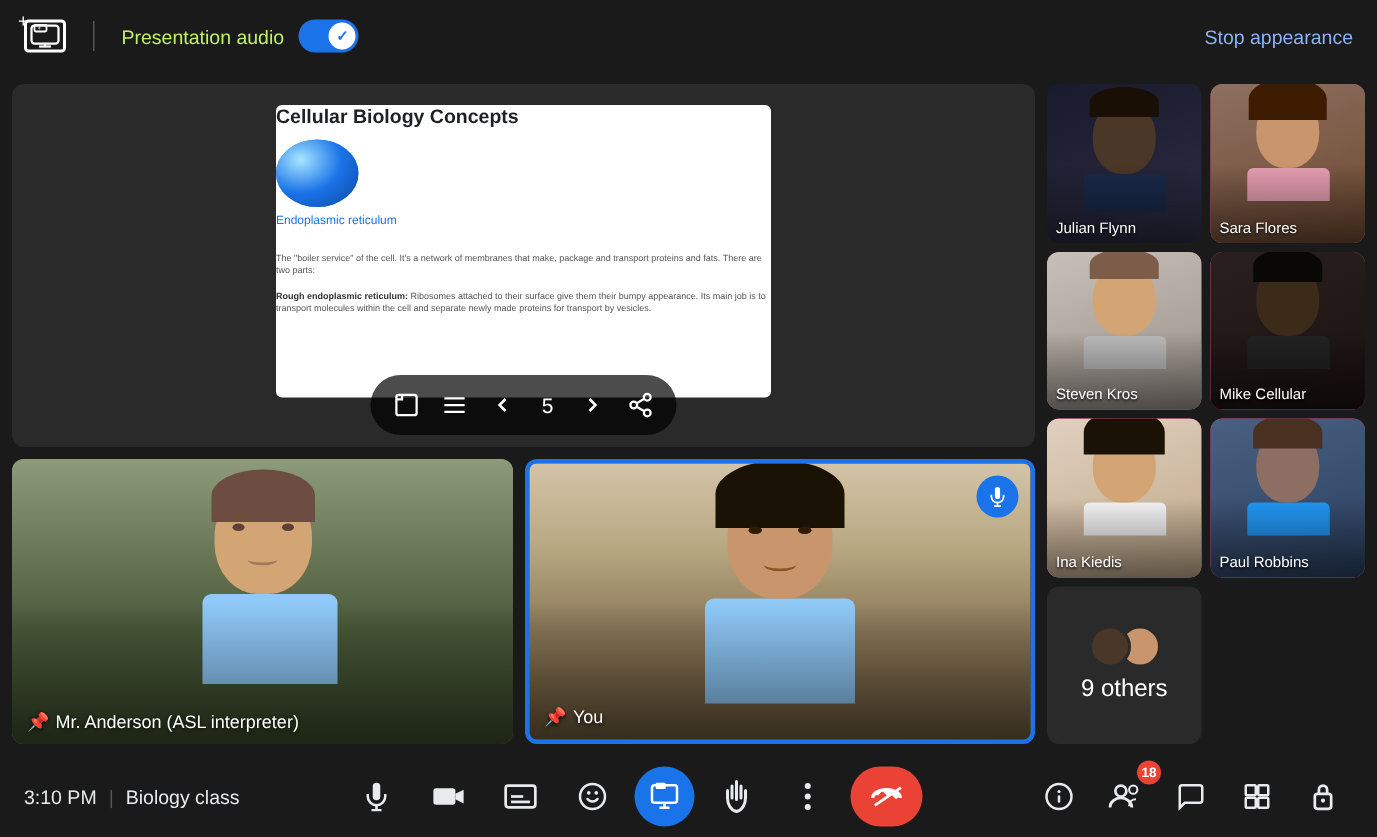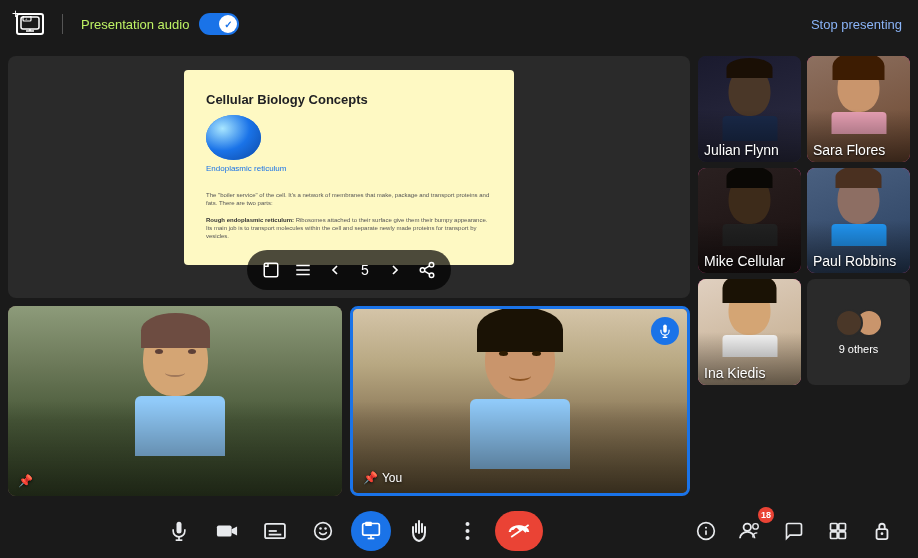--- a/index.html
+++ b/index.html
@@ -120,23 +120,23 @@
       border-radius: 8px;
       overflow: hidden;
       position: relative;
       display: flex;
       align-items: center;
       justify-content: center;
     }
     .slide-content {
       width: 330px;
       height: 195px;
-      background: #fef9c3;
+      background: #ffffff;
       border-radius: 4px;
-      padding: 22px;
+      padding: 0;
       position: relative;
       margin-bottom: 20px;
     }
     .slide-title {
       font-size: 13px;
       font-weight: 600;
       color: #202124;
       margin-bottom: 8px;
     }
     .slide-image {
@@ -281,21 +281,21 @@
       border-radius: 8px;
       overflow: hidden;
       position: relative;
       background: #ec4899;
     }
     .participant-name {
       position: absolute;
       bottom: 4px;
       left: 6px;
       color: #fff;
-      font-size: 14px;
+      font-size: 10px;
       font-weight: 500;
       text-shadow: 0 1px 2px rgba(0,0,0,0.9);
       text-align: center;
     }
     .bg-others { background: #2a2a2a; display: flex; flex-direction: column; align-items: center; justify-content: center; }
 
     .others-avatars {
       display: flex;
       gap: -8px;
       margin-bottom: 6px;
@@ -303,21 +303,21 @@
     .mini-avatar {
       width: 28px;
       height: 28px;
       border-radius: 50%;
       border: 2px solid #2a2a2a;
     }
     .mini-av1 { background: #4a3728; margin-right: -8px; z-index: 3; }
     .mini-av2 { background: #c9956c; z-index: 2; }
     .others-count {
       color: #fff;
-      font-size: 11px;
+      font-size: 16px;
       font-weight: 500;
     }
 
     
     .bottom-bar {
       position: absolute;
       bottom: 0; left: 0; right: 0;
       height: 54px;
       background: #1a1a1a;
       display: flex;
@@ -428,21 +428,21 @@
         <rect x="3" y="0" width="8" height="5" rx="1" fill="none" stroke="#fff" stroke-width="1.2"></rect>
         <text x="5" y="4" fill="#fff" font-size="4">+</text>
       </svg>
     </div>
     <div class="divider-v"></div>
     <span class="audio-label">Presentation audio</span>
     <div class="toggle-switch">
       <div class="toggle-knob"></div>
     </div>
   </div>
-  <span class="stop-btn">Stop presenting</span>
+  <span class="stop-btn">Stop appearance</span>
 </div>
 
 <div class="main-content">
 
   <div class="left-side">
 
     <div class="slide-container">
       <div class="slide-content">
         <div class="slide-title">Cellular Biology Concepts</div>
         <div class="slide-image"></div>
@@ -503,20 +503,21 @@
             <div style="position:absolute;top:28px;left:12px;width:8px;height:5px;background:#5d4037;border-radius:50%;"></div>
             <div style="position:absolute;top:28px;right:12px;width:8px;height:5px;background:#5d4037;border-radius:50%;"></div>
 
             <div style="position:absolute;top:48px;left:50%;transform:translateX(-50%);width:20px;height:8px;border-bottom:2px solid #a0785a;border-radius:0 0 50% 50%;"></div>
           </div>
           <div style="width:90px;height:60px;background:#90caf9;border-radius:6px 6px 0 0;margin:0 auto;position:relative;left:5px;z-index:1;"></div>
         </div>
         <div class="tile-overlay"></div>
         <div class="tile-name">
           <span>📌</span>
+          <span>Mr. Anderson (ASL interpreter)</span>
         </div>
       </div>
 
       <div class="video-tile tile-you active">
         <div class="bg-scene scene-bookshelf"></div>
 
         <div style="position:absolute;top:10px;left:50%;transform:translateX(-50%);width:120px;height:155px;">
           <div style="width:70px;height:80px;background:#c9956c;border-radius:50% 50% 45% 45%;margin:0 auto;position:relative;z-index:2;">
             <div style="position:absolute;top:-12px;left:-8px;width:86px;height:45px;background:#1a1205;border-radius:50% 50% 0 0;"></div>
 
@@ -567,72 +568,89 @@
           <div style="width:42px;height:50px;background:#c9956c;border-radius:50% 50% 45% 45%;margin:0 auto;position:relative;">
             <div style="position:absolute;top:-10px;left:-5px;width:52px;height:28px;background:#3d1c02;border-radius:50% 50% 0 0;"></div>
           </div>
           <div style="width:55px;height:22px;background:#e8a0b4;border-radius:4px 4px 0 0;margin:0 auto;"></div>
         </div>
       </div>
       <div class="tile-overlay"></div>
       <span class="participant-name">Sara Flores</span>
     </div>
 
+    <div class="participant-tile">
+      <div style="position:absolute;inset:0;background:linear-gradient(160deg,#c8c0b8,#989088);">
+        <div style="position:absolute;top:6px;left:50%;transform:translateX(-50%);width:55px;">
+          <div style="width:42px;height:50px;background:#d4a574;border-radius:50% 50% 45% 45%;margin:0 auto;position:relative;">
+            <div style="position:absolute;top:-8px;left:-2px;width:46px;height:20px;background:#7d5d4a;border-radius:50% 50% 0 0;"></div>
+          </div>
+          <div style="width:55px;height:22px;background:#bdbdbd;border-radius:4px 4px 0 0;margin:0 auto;"></div>
+        </div>
+      </div>
+      <div class="tile-overlay"></div>
+      <span class="participant-name">Steven Kros</span>
+    </div>
 
     <div class="participant-tile">
       <div style="position:absolute;inset:0;background:linear-gradient(160deg,#2a2020,#1a1010);">
         <div style="position:absolute;top:6px;left:50%;transform:translateX(-50%);width:55px;">
           <div style="width:42px;height:50px;background:#3d2b1a;border-radius:50% 50% 45% 45%;margin:0 auto;position:relative;">
             <div style="position:absolute;top:-8px;left:-2px;width:46px;height:22px;background:#0a0805;border-radius:50% 50% 0 0;"></div>
           </div>
           <div style="width:55px;height:22px;background:#222;border-radius:4px 4px 0 0;margin:0 auto;"></div>
         </div>
       </div>
       <div class="tile-overlay"></div>
       <span class="participant-name">Mike Cellular</span>
     </div>
 
     <div class="participant-tile">
+      <div style="position:absolute;inset:0;background:linear-gradient(160deg,#e0d0c0,#c0a888);">
+        <div style="position:absolute;top:6px;left:50%;transform:translateX(-50%);width:55px;">
+          <div style="width:42px;height:50px;background:#d4a574;border-radius:50% 50% 45% 45%;margin:0 auto;position:relative;">
+            <div style="position:absolute;top:-12px;left:-6px;width:54px;height:30px;background:#1a1205;border-radius:50% 50% 0 0;"></div>
+          </div>
+          <div style="width:55px;height:22px;background:#f5f5f5;border-radius:4px 4px 0 0;margin:0 auto;"></div>
+        </div>
+      </div>
+      <div class="tile-overlay"></div>
+      <span class="participant-name">Ina Kiedis</span>
+    </div>
+
+    <div class="participant-tile">
       <div style="position:absolute;inset:0;background:linear-gradient(160deg,#4a6080,#2a4060);">
         <div style="position:absolute;top:6px;left:50%;transform:translateX(-50%);width:55px;">
           <div style="width:42px;height:50px;background:#8d6e63;border-radius:50% 50% 45% 45%;margin:0 auto;position:relative;">
             <div style="position:absolute;top:-8px;left:-2px;width:46px;height:22px;background:#4a3020;border-radius:50% 50% 0 0;"></div>
           </div>
           <div style="width:55px;height:22px;background:#2196f3;border-radius:4px 4px 0 0;margin:0 auto;"></div>
         </div>
       </div>
       <div class="tile-overlay"></div>
       <span class="participant-name">Paul Robbins</span>
     </div>
 
-    <div class="participant-tile">
-      <div style="position:absolute;inset:0;background:linear-gradient(160deg,#e0d0c0,#c0a888);">
-        <div style="position:absolute;top:6px;left:50%;transform:translateX(-50%);width:55px;">
-          <div style="width:42px;height:50px;background:#d4a574;border-radius:50% 50% 45% 45%;margin:0 auto;position:relative;">
-            <div style="position:absolute;top:-12px;left:-6px;width:54px;height:30px;background:#1a1205;border-radius:50% 50% 0 0;"></div>
-          </div>
-          <div style="width:55px;height:22px;background:#f5f5f5;border-radius:4px 4px 0 0;margin:0 auto;"></div>
-        </div>
-      </div>
-      <div class="tile-overlay"></div>
-      <span class="participant-name">Ina Kiedis</span>
-    </div>
-
     <div class="participant-tile bg-others">
       <div class="others-avatars">
         <div class="mini-avatar mini-av1"></div>
         <div class="mini-avatar mini-av2"></div>
       </div>
       <span class="others-count">9 others</span>
     </div>
 
   </div>
 </div>
 
 <div class="bottom-bar">
+  <div class="time-class">
+    <span>3:10 PM</span>
+    <span class="time-divider">|</span>
+    <span>Biology class</span>
+  </div>
 
   <div class="bottom-controls">
 
     <div class="ctrl-icon">
       <svg width="20" height="20" viewBox="0 0 24 24" fill="none">
         <path d="M12 1a3 3 0 0 0-3 3v8a3 3 0 0 0 6 0V4a3 3 0 0 0-3-3z" fill="#e8eaed"></path>
         <path d="M19 10v2a7 7 0 0 1-14 0v-2" stroke="#e8eaed" stroke-width="2" fill="none"></path>
         <line x1="12" y1="19" x2="12" y2="23" stroke="#e8eaed" stroke-width="2"></line>
         <line x1="8" y1="23" x2="16" y2="23" stroke="#e8eaed" stroke-width="2"></line>
       </svg>

